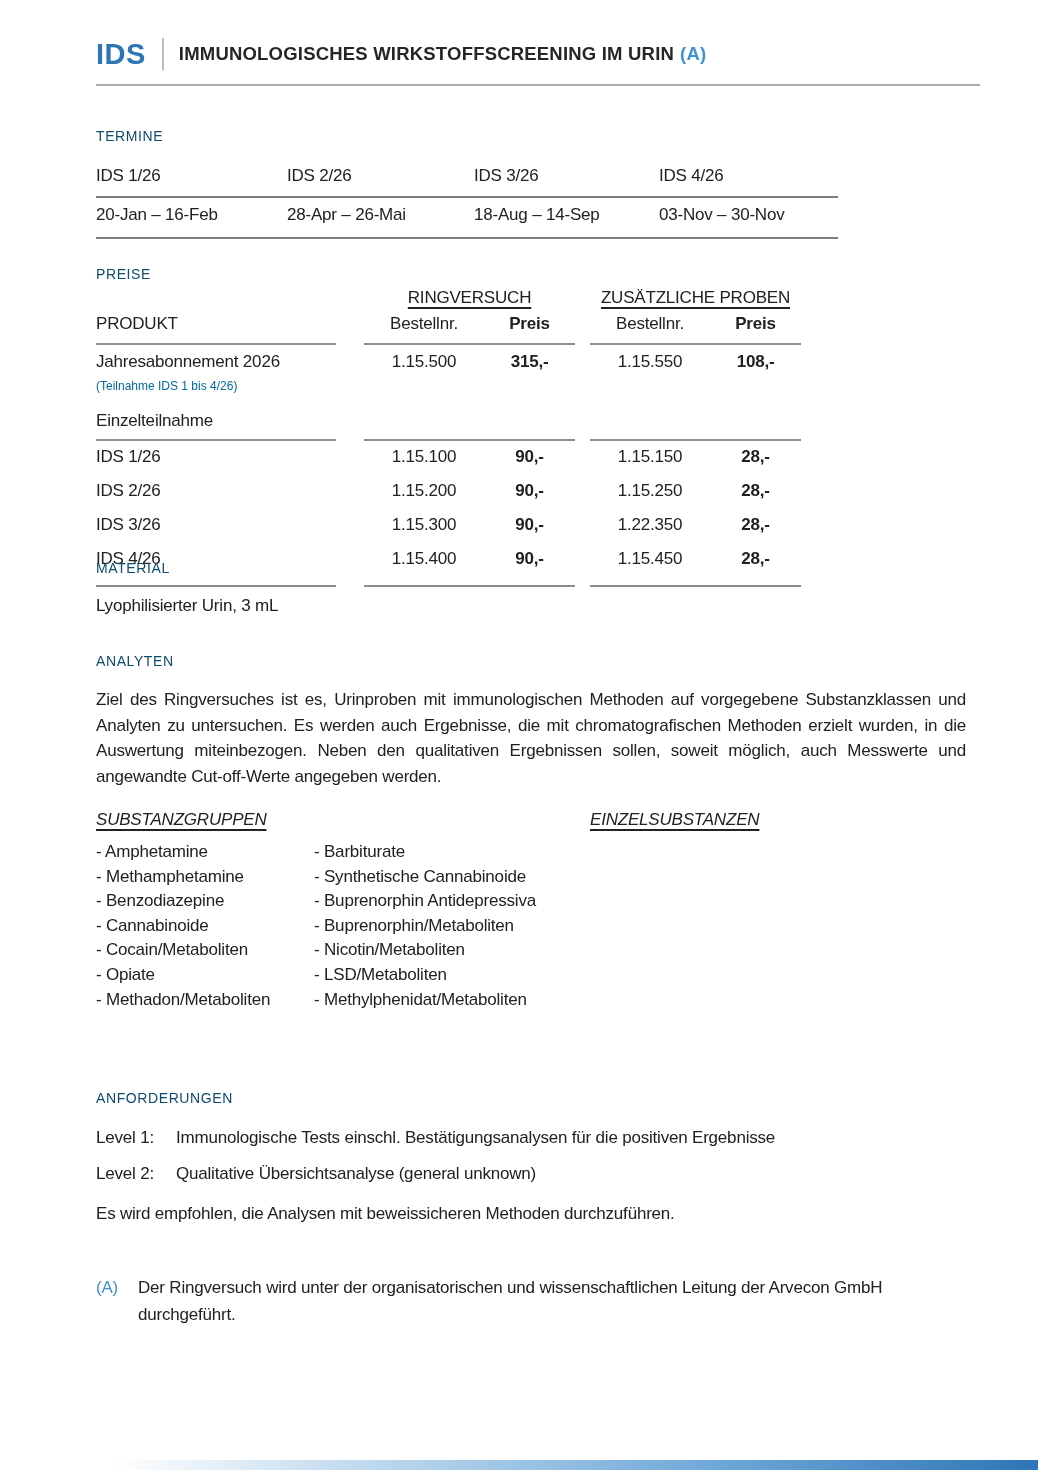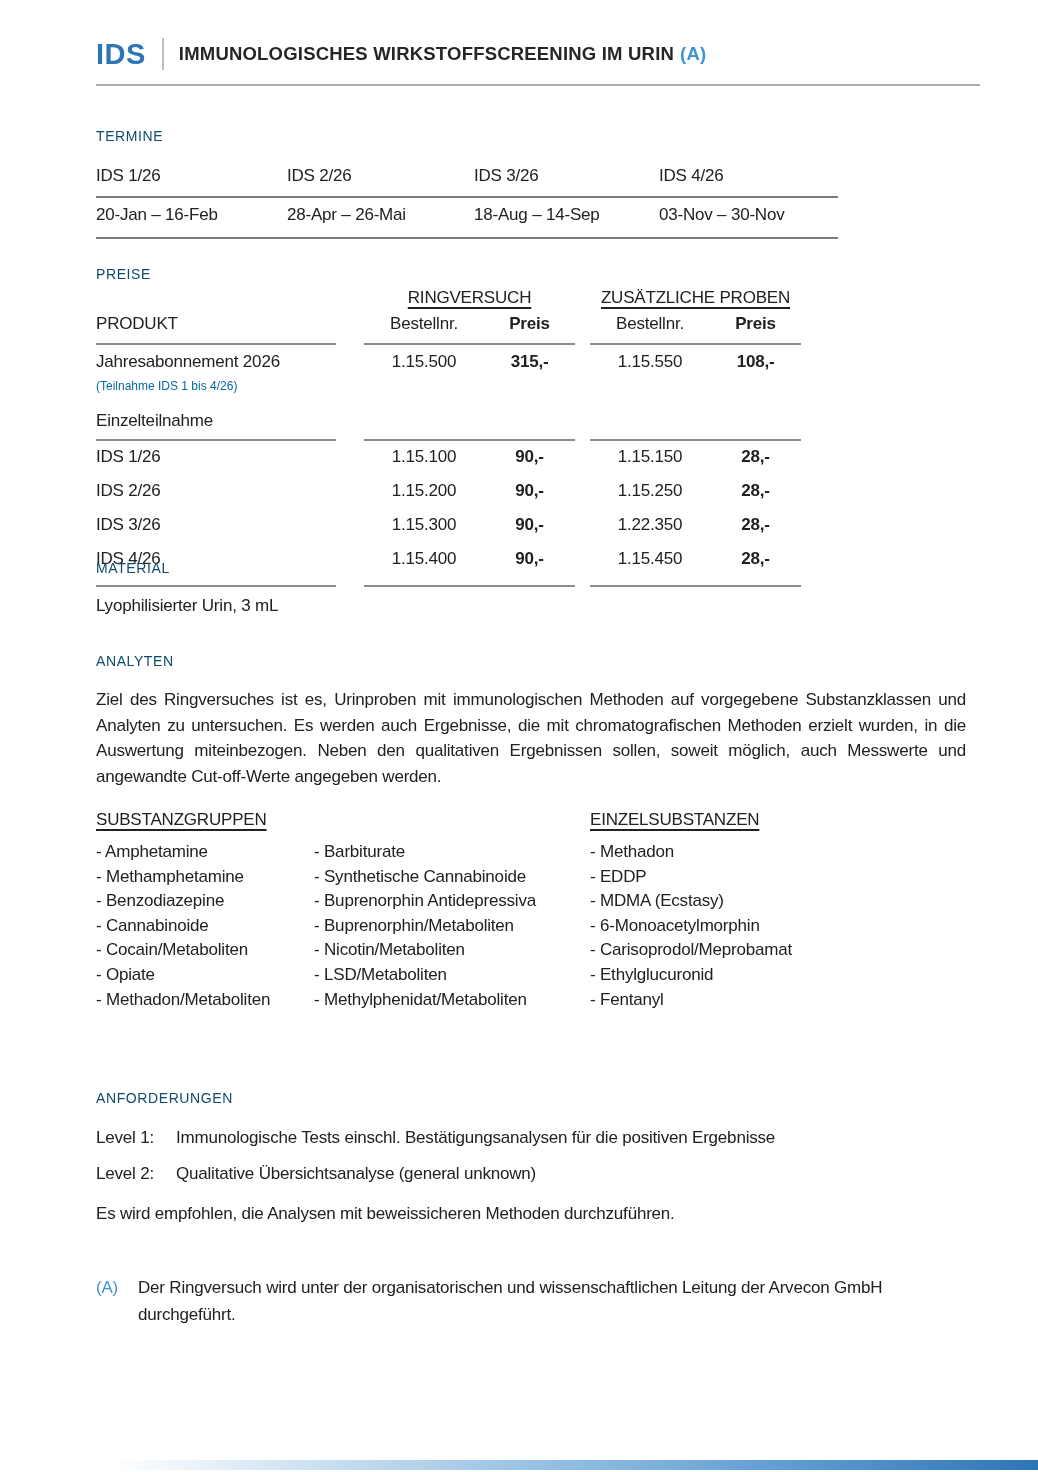--- a/index.html
+++ b/index.html
@@ -57,21 +57,21 @@
   .data-row { height:28px; padding-top:6px; }
 
   
   .material { top:560px; }
   .material .body-line { margin-top:20px; }
   .analyten { top:653px; }
   .analyten p { margin:18px 0 0 0; text-align:justify; line-height:25.6px; }
 
   
   .lists { top:810px; }
-  .lists-head { display:flex; }
+  .lists-head { display:flex;font-style:italic; }
   .lists-head .lh1 { width:494px; }
   .lists-cols { display:flex; margin-top:10px; line-height:24.6px; }
   .lc1 { width:218px; } .lc2 { width:276px; } .lc3 { width:267px; } .lc4 { flex:1; }
   .creatinin { margin-top:18px; }
 
   
   .anford { top:1090px; }
   .levels { margin-top:22px; }
   .level-row { display:flex; margin-bottom:16px; }
   .level-label { width:80px; }
@@ -238,29 +238,20 @@
       </div>
       <div class="lc2">
         <div>- Barbiturate</div>
         <div>- Synthetische Cannabinoide</div>
         <div>- Buprenorphin Antidepressiva</div>
         <div>- Buprenorphin/Metaboliten</div>
         <div>- Nicotin/Metaboliten</div>
         <div>- LSD/Metaboliten</div>
         <div>- Methylphenidat/Metaboliten</div>
       </div>
-      <div class="lc3">
-        <div>- Methadon</div>
-        <div>- EDDP</div>
-        <div>- MDMA (Ecstasy)</div>
-        <div>- 6-Monoacetylmorphin</div>
-        <div>- Carisoprodol/Meprobamat</div>
-        <div>- Ethylglucuronid</div>
-        <div>- Fentanyl</div>
-      </div>
     </div>
   </div>
 
   <div class="abs anford">
     <h2 class="sec">ANFORDERUNGEN</h2>
     <div class="levels">
       <div class="level-row">
         <div class="level-label">Level 1:</div>
         <div>Immunologische Tests einschl. Bestätigungsanalysen für die positiven Ergebnisse</div>
       </div>

